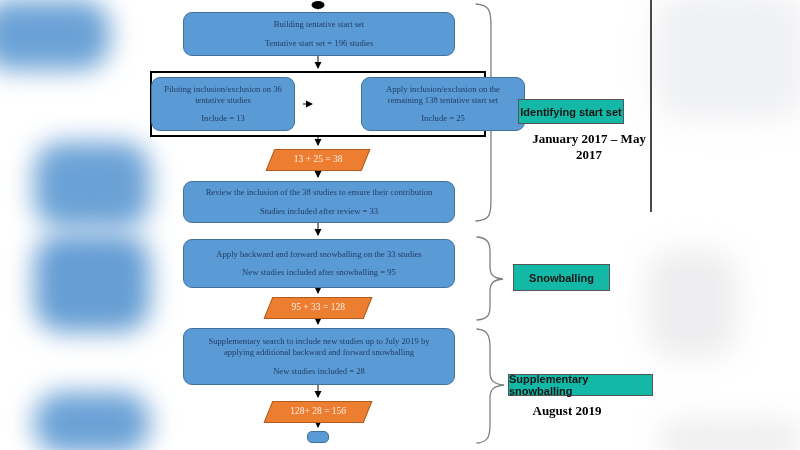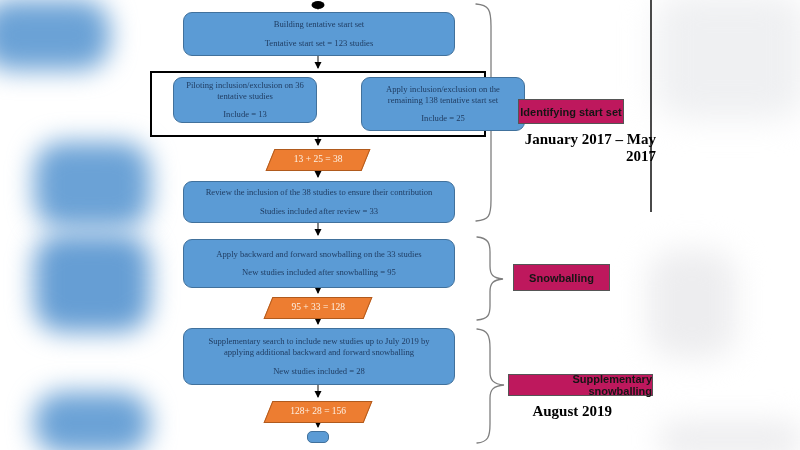--- a/index.html
+++ b/index.html
@@ -23,25 +23,25 @@
   .bluebox .l2{margin-top:7px;}
   .container-black{position:absolute;border:2px solid #000;box-sizing:border-box;background:transparent;}
   .para{position:absolute;background:#ed7d31;border:1.5px solid #b05a1d;transform:skewX(-22deg);
         box-sizing:border-box;}
   .para span{display:block;transform:skewX(22deg);text-align:center;color:#fdf1e5;
              font-size:9.5px;line-height:19px;}
   .endnode{position:absolute;background:#5b9bd5;border:1.6px solid #41719c;border-radius:5px;
            box-sizing:border-box;}
 
   
-  .label-box{position:absolute;border:1.2px solid #555;background:#be185d;
+  .label-box{position:absolute;border:1.2px solid #555;background:#14b8a6;
              font-family:"Liberation Sans",sans-serif;font-weight:bold;font-size:11px;color:#151515;
-             display:flex;align-items:center;justify-content:center;box-sizing:border-box;text-align:right;}
-  .date{position:absolute;font-family:"Liberation Serif",serif;font-weight:bold;font-size:15px;
-        color:#000;text-align:right;}
+             display:flex;align-items:center;justify-content:center;box-sizing:border-box;text-align:left;}
+  .date{position:absolute;font-family:"Liberation Serif",serif;font-weight:bold;font-size:13px;
+        color:#000;text-align:center;}
 
   svg.overlay{position:absolute;left:0;top:0;pointer-events:none;}
 </style>
 </head>
 <body>
 
 <div class="stage">
 
   <div class="blob b-a"></div>
   <div class="blob b-b"></div>
@@ -73,26 +73,26 @@
     </g>
     <g stroke="#7f7f7f" stroke-width="1.3" fill="none" stroke-linecap="round">
       <path d="M476,4 C489,5 491,10 491,26 L491,98 C491,110 494,113 505,114 C494,115 491,118 491,130 L491,200 C491,216 489,220 476,221"></path>
       <path d="M477,237 C488,238 490,243 490,252 L490,266 C490,275 493,278 503,279 C493,280 490,283 490,292 L490,306 C490,315 488,319 477,320"></path>
       <path d="M477,329 C488,330 490,336 490,348 L490,372 C490,380 493,384 504,385 C493,386 490,390 490,398 L490,424 C490,437 488,442 477,443"></path>
     </g>
   </svg>
 
   <div class="bluebox" style="left:183px;top:12px;width:272px;height:44px;">
     <span class="l1">Building tentative start set</span>
-    <span class="l2">Tentative start set = 123 studies</span>
+    <span class="l2">Tentative start set = 196 studies</span>
   </div>
 
   <div class="container-black" style="left:150px;top:71px;width:336px;height:66px;"></div>
 
-  <div class="bluebox" style="left:173px;top:77px;width:144px;height:46px;">
+  <div class="bluebox" style="left:151px;top:77px;width:144px;height:54px;">
     <span class="l1">Piloting inclusion/exclusion on 36 tentative studies</span>
     <span class="l2">Include = 13</span>
   </div>
 
   <div class="bluebox" style="left:316px;top:77px;width:164px;height:54px;margin-left:45px;">
     <span class="l1">Apply inclusion/exclusion on the remaining 138 tentative start set</span>
     <span class="l2">Include = 25</span>
   </div>
 
   <div class="para" style="left:270px;top:149px;width:96px;height:22px;">

